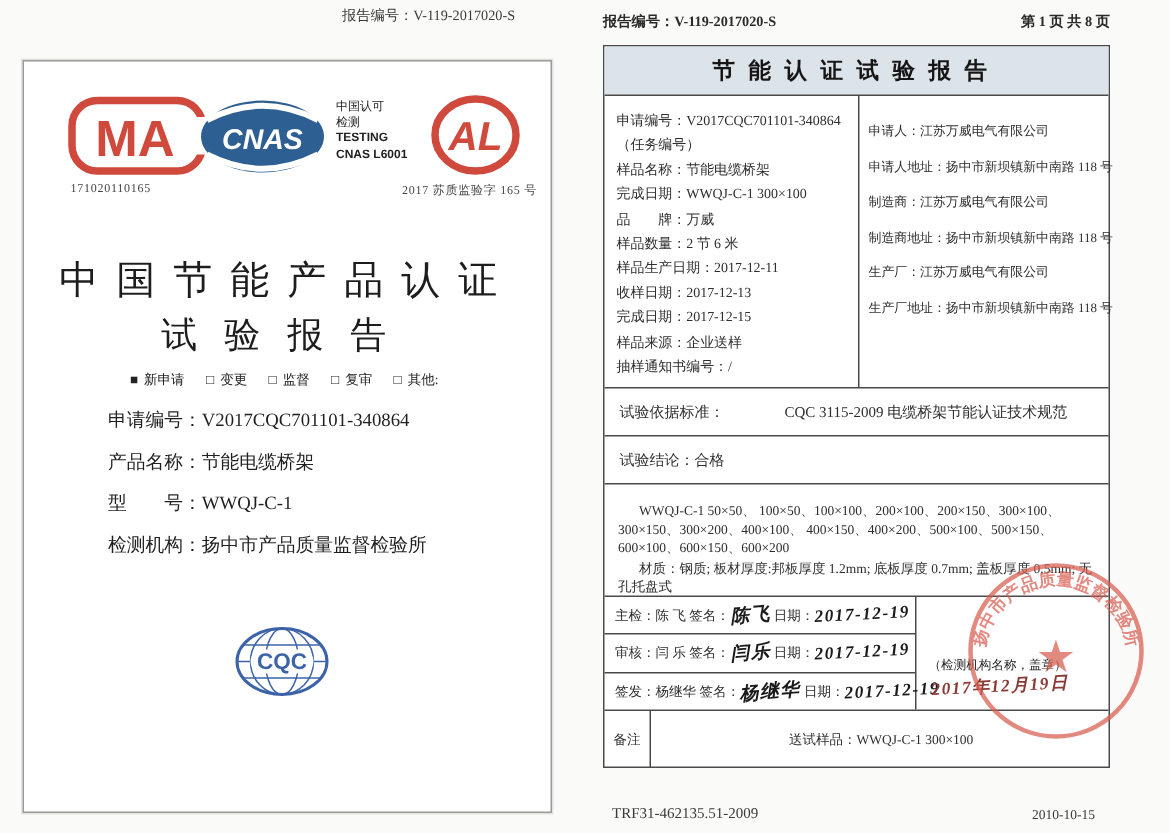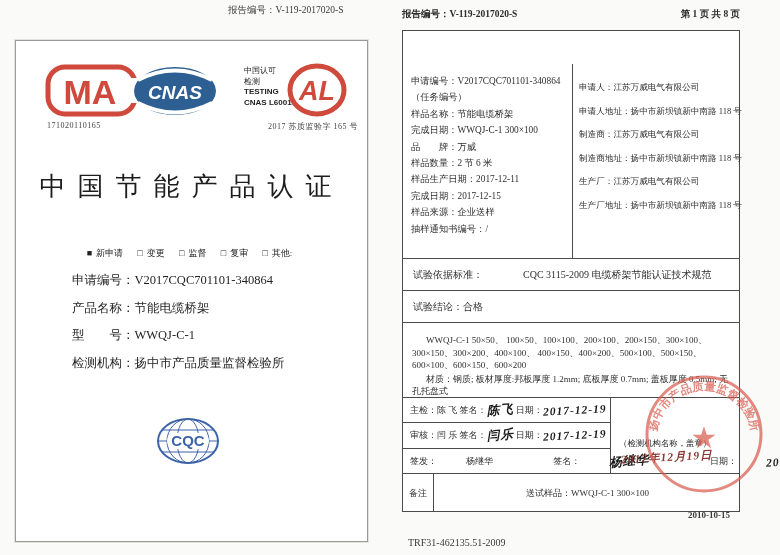--- a/index.html
+++ b/index.html
@@ -40,21 +40,21 @@
   .rp-sign{top:367px;height:76px;}
   .rp-sign-left{position:absolute;left:0;top:0;width:208px;height:100%;border-right:1px solid #4a4a4a;}
   .sign-row{position:absolute;left:0;width:100%;height:25.3px;display:flex;align-items:center;padding-left:7px;font-size:9px;white-space:nowrap;border-bottom:1px solid #4a4a4a;}
   .sign-row:last-child{border-bottom:none;}
   .rp-sign-right{position:absolute;left:208px;top:0;width:130px;height:100%;}
   .stamp-note{position:absolute;left:8px;top:40px;font-size:8.4px;color:#222;white-space:nowrap;}
   .rp-remark{top:443px;height:38px;border-bottom:none;}
   .remark-label{position:absolute;left:0;top:0;width:31px;height:100%;border-right:1px solid #4a4a4a;display:flex;align-items:center;justify-content:center;font-size:9px;}
   .remark-value{position:absolute;left:31px;top:0;width:307px;height:100%;display:flex;align-items:center;justify-content:center;font-size:9px;}
   .rp-footer-left{left:408px;top:537px;font-size:10px;color:#3a3a3a;}
-  .rp-footer-right{left:688px;top:510px;font-size:9px;color:#3a3a3a;font-weight:bold;}
+  .rp-footer-right{left:688px;top:538px;font-size:9px;color:#3a3a3a;}
 
   .hand{display:inline-block;font-style:italic;transform:rotate(-5deg);font-size:12.5px;letter-spacing:1px;color:#1a1a1a;font-weight:bold;}
   .hand.date{font-size:11.5px;transform:rotate(-3deg);}
   .stamp-wrap{left:642px;top:372px;width:124px;height:124px;opacity:.72;pointer-events:none;}
   .stamp-date{position:absolute;left:10px;top:52px;white-space:nowrap;}
 </style>
 </head>
 <body>
 
 <div class="canvas">
@@ -69,34 +69,35 @@
       <text x="46" y="41" text-anchor="middle" font-size="34" font-weight="bold" fill="var(--logo-red)" font-family="Liberation Sans, sans-serif">MA</text>
     </svg>
     <div class="abs logo-num" style="left:31px;top:80px;">171020110165</div>
 
     <svg class="abs" style="left:116px;top:24px;" width="86" height="52" viewBox="0 0 86 52">
       <ellipse cx="43" cy="26" rx="41" ry="24" fill="var(--cnas-blue)"></ellipse>
       <path d="M6,15 Q 43,-4 80,15" stroke="#fff" stroke-width="4" fill="none"></path>
       <path d="M6,38 Q 43,57 80,38" stroke="#fff" stroke-width="4" fill="none"></path>
       <text x="43" y="34" text-anchor="middle" font-size="19" font-weight="bold" font-style="italic" fill="#fff" font-family="Liberation Sans, sans-serif">CNAS</text>
     </svg>
-    <div class="abs cnas-side" style="left:208px;top:25px;margin-left:20px;">
+    <div class="abs cnas-side" style="left:208px;top:25px;">
       <div>中国认可</div>
       <div>检测</div>
       <div class="b">TESTING</div>
       <div class="b">CNAS L6001</div>
     </div>
 
     <svg class="abs" style="left:270px;top:22px;" width="62" height="54" viewBox="0 0 62 54">
       <ellipse cx="31" cy="27" rx="27" ry="24" fill="none" stroke="var(--logo-red)" stroke-width="5"></ellipse>
       <text x="31" y="37" text-anchor="middle" font-size="27" font-weight="bold" font-style="italic" fill="var(--logo-red)" font-family="Liberation Sans, sans-serif">AL</text>
     </svg>
     <div class="abs logo-num" style="left:252px;top:80px;">2017 苏质监验字 165 号</div>
 
     <div class="abs cover-title1">中国节能产品认证</div>
+    <div class="abs cover-title2">试验报告</div>
 
     <div class="abs cover-checks">
       <span><i style="font-style:normal">■</i><span>新申请</span></span>
       <span><i style="font-style:normal">□</i><span>变更</span></span>
       <span><i style="font-style:normal">□</i><span>监督</span></span>
       <span><i style="font-style:normal">□</i><span>复审</span></span>
       <span><i style="font-style:normal">□</i><span>其他:</span></span>
     </div>
 
     <div class="abs cover-fields">
@@ -115,30 +116,32 @@
       <line x1="6" y1="35" x2="58" y2="35" stroke="var(--cqc-blue)" stroke-width="1"></line>
       <rect x="11" y="16" width="42" height="16" rx="8" fill="#fff"></rect>
       <text x="32" y="29" text-anchor="middle" font-size="15" font-weight="bold" fill="var(--cqc-blue)" font-family="Liberation Sans, sans-serif">CQC</text>
     </svg>
   </div>
 
   <div class="abs rp-report-no">报告编号：V-119-2017020-S</div>
   <div class="abs rp-pageinfo">第 1 页 共 8 页</div>
 
   <div class="abs rp-table">
+    <div class="rp-row rp-title">节能认证试验报告</div>
 
     <div class="rp-row rp-info">
       <div class="rp-info-left">
         <div><span>申请编号：</span><span>V2017CQC701101-340864</span></div>
         <div><span>（任务编号）</span><span></span></div>
         <div><span>样品名称：</span><span>节能电缆桥架</span></div>
         <div><span>完成日期：</span><span>WWQJ-C-1 300×100</span></div>
         <div><span>品　　牌：</span><span>万威</span></div>
         <div><span>样品数量：</span><span>2 节 6 米</span></div>
         <div><span>样品生产日期：</span><span>2017-12-11</span></div>
+        <div><span>收样日期：</span><span>2017-12-13</span></div>
         <div><span>完成日期：</span><span>2017-12-15</span></div>
         <div><span>样品来源：</span><span>企业送样</span></div>
         <div><span>抽样通知书编号：</span><span>/</span></div>
       </div>
       <div class="rp-info-right">
         <div><span>申请人：</span><span>江苏万威电气有限公司</span></div>
         <div><span>申请人地址：</span><span>扬中市新坝镇新中南路 118 号</span></div>
         <div><span>制造商：</span><span>江苏万威电气有限公司</span></div>
         <div><span>制造商地址：</span><span>扬中市新坝镇新中南路 118 号</span></div>
         <div><span>生产厂：</span><span>江苏万威电气有限公司</span></div>
@@ -166,21 +169,21 @@
         <div class="sign-row" style="top:0;">
           <span>主检：</span><span>陈 飞</span>&nbsp;
           <span>签名：</span><span class="hand">陈飞</span>&nbsp;
           <span>日期：</span><span class="hand date">2017-12-19</span>
         </div>
         <div class="sign-row" style="top:25.3px;">
           <span>审核：</span><span>闫 乐</span>&nbsp;
           <span>签名：</span><span class="hand">闫乐</span>&nbsp;
           <span>日期：</span><span class="hand date">2017-12-19</span>
         </div>
-        <div class="sign-row" style="top:50.6px;gap:29px;">
+        <div class="sign-row" style="top:50.6px;">
           <span>签发：</span><span>杨继华</span>&nbsp;
           <span>签名：</span><span class="hand">杨继华</span>&nbsp;
           <span>日期：</span><span class="hand date">2017-12-19</span>
         </div>
       </div>
       <div class="rp-sign-right">
         <div class="stamp-note">（检测机构名称，盖章）</div>
         <div class="stamp-date hand date" style="color:#8a3a34;">2017年12月19日</div>
       </div>
     </div>

